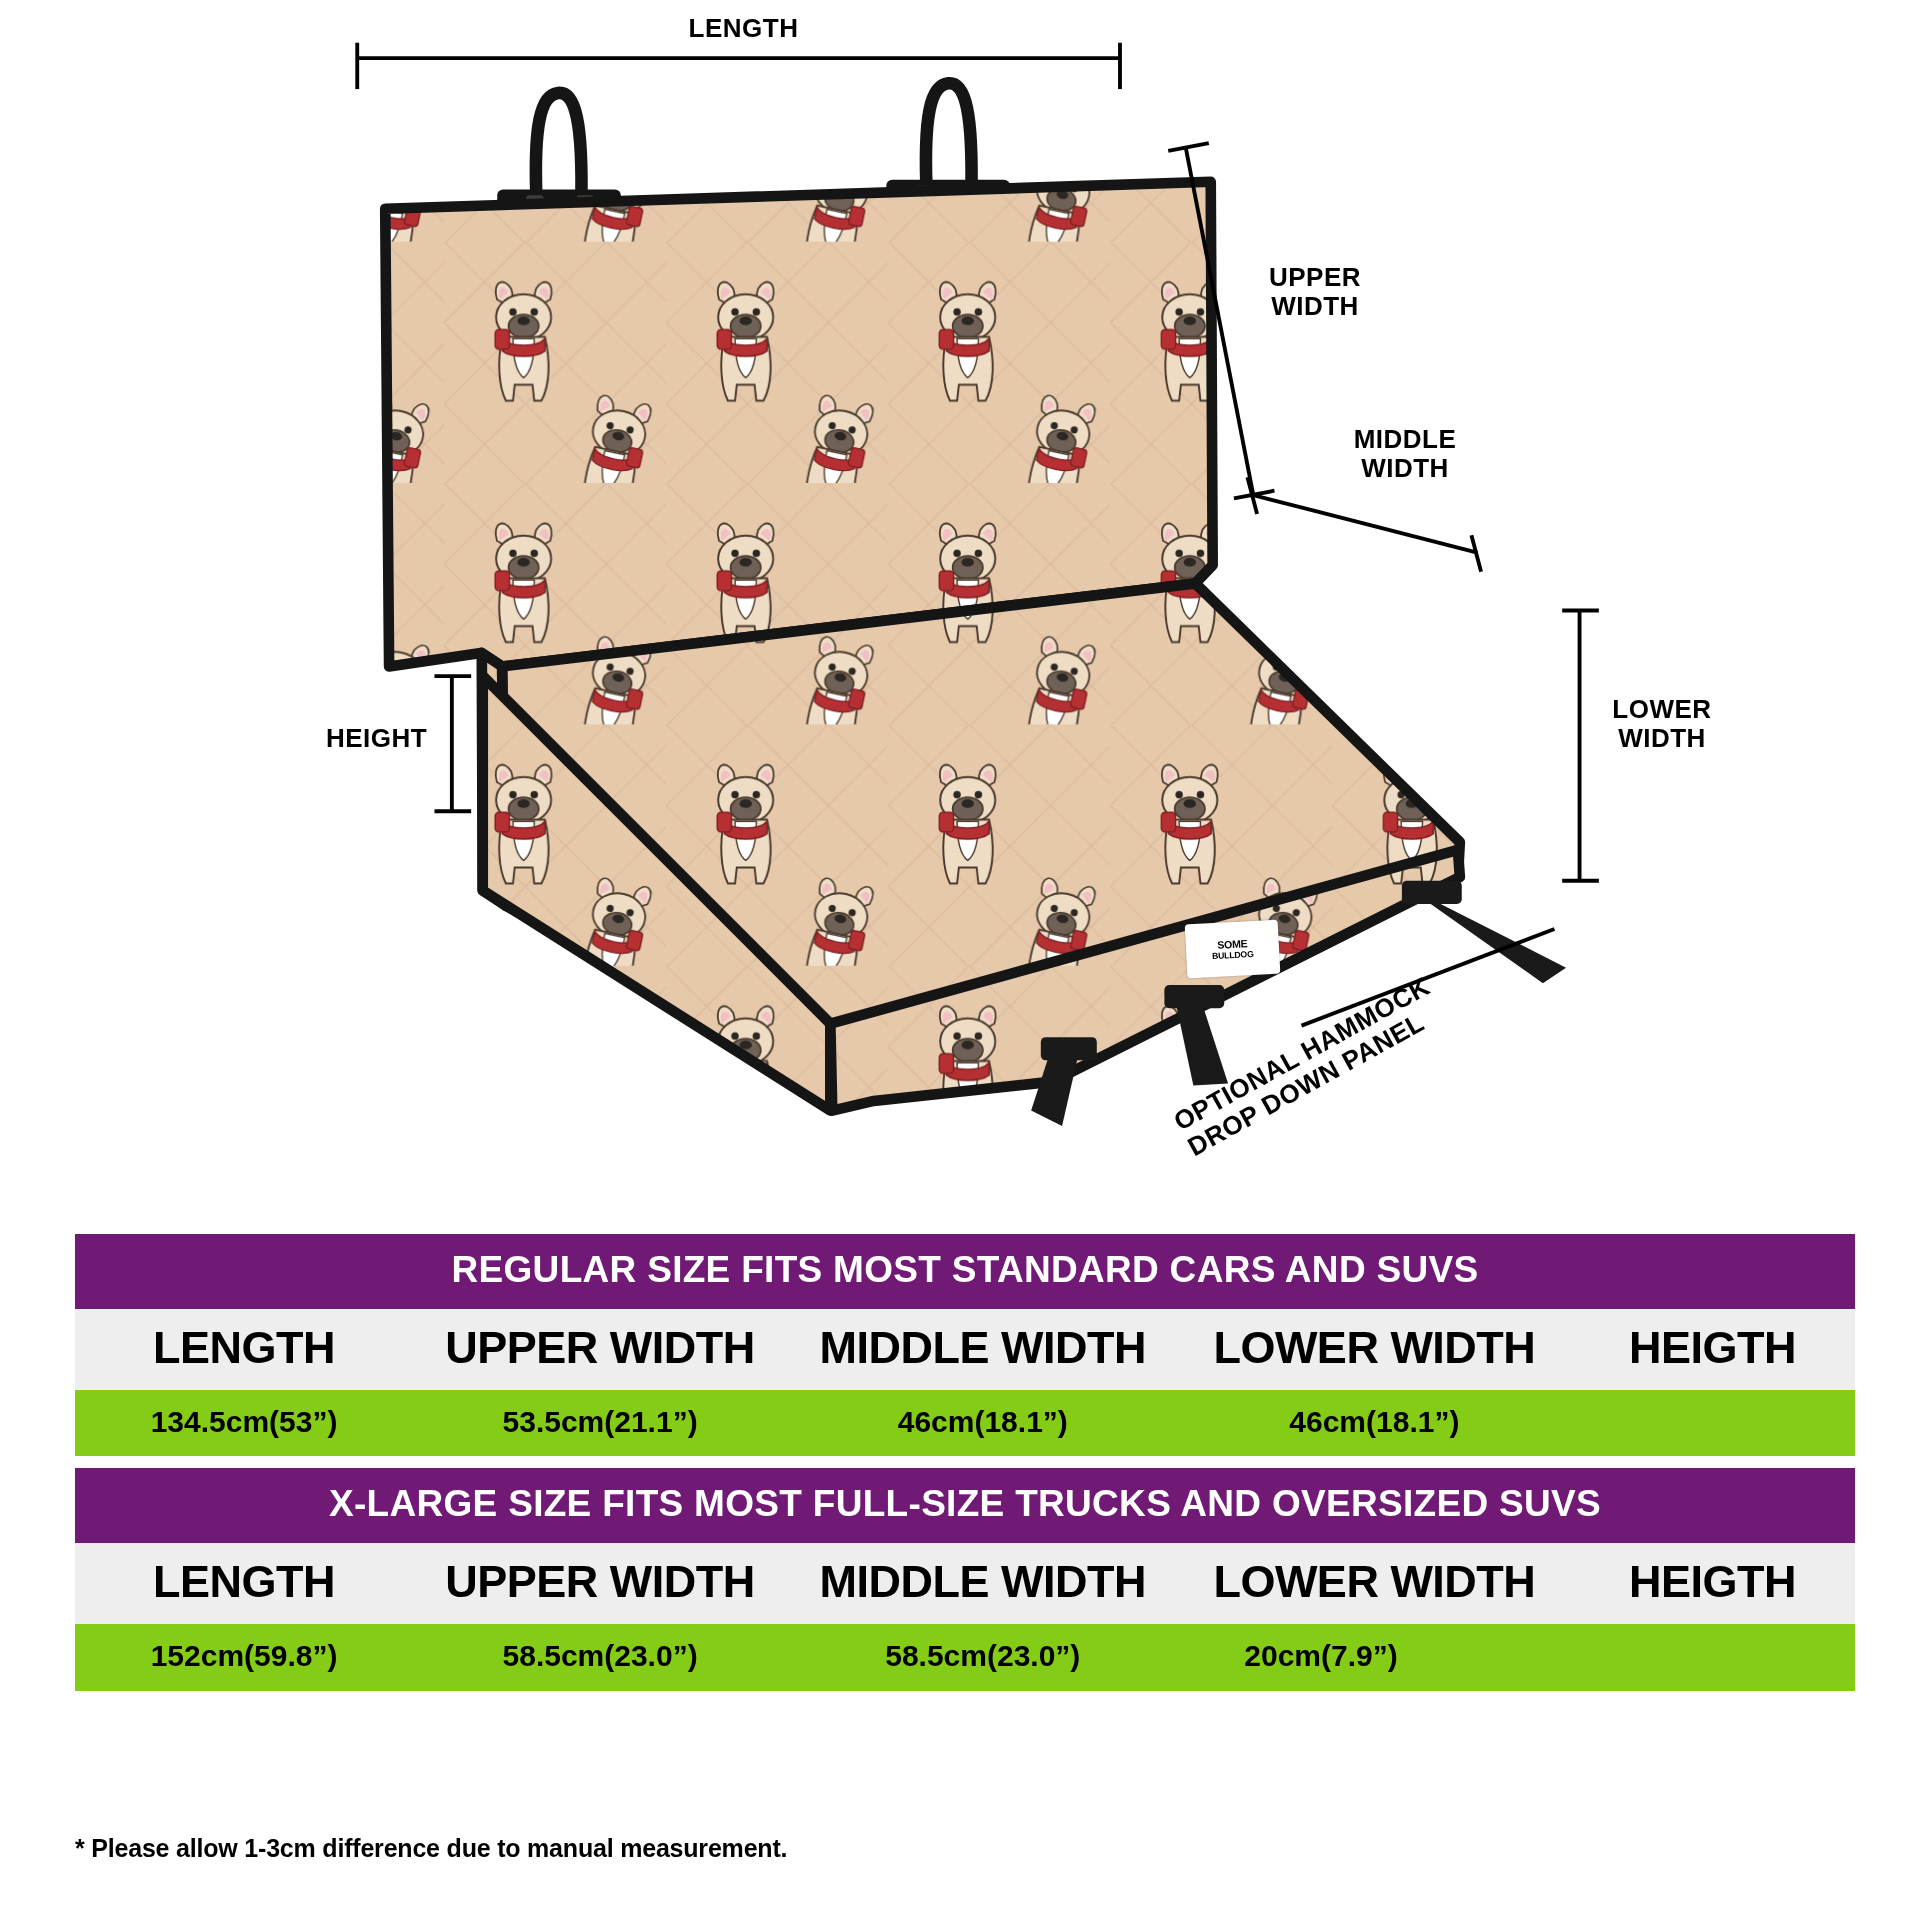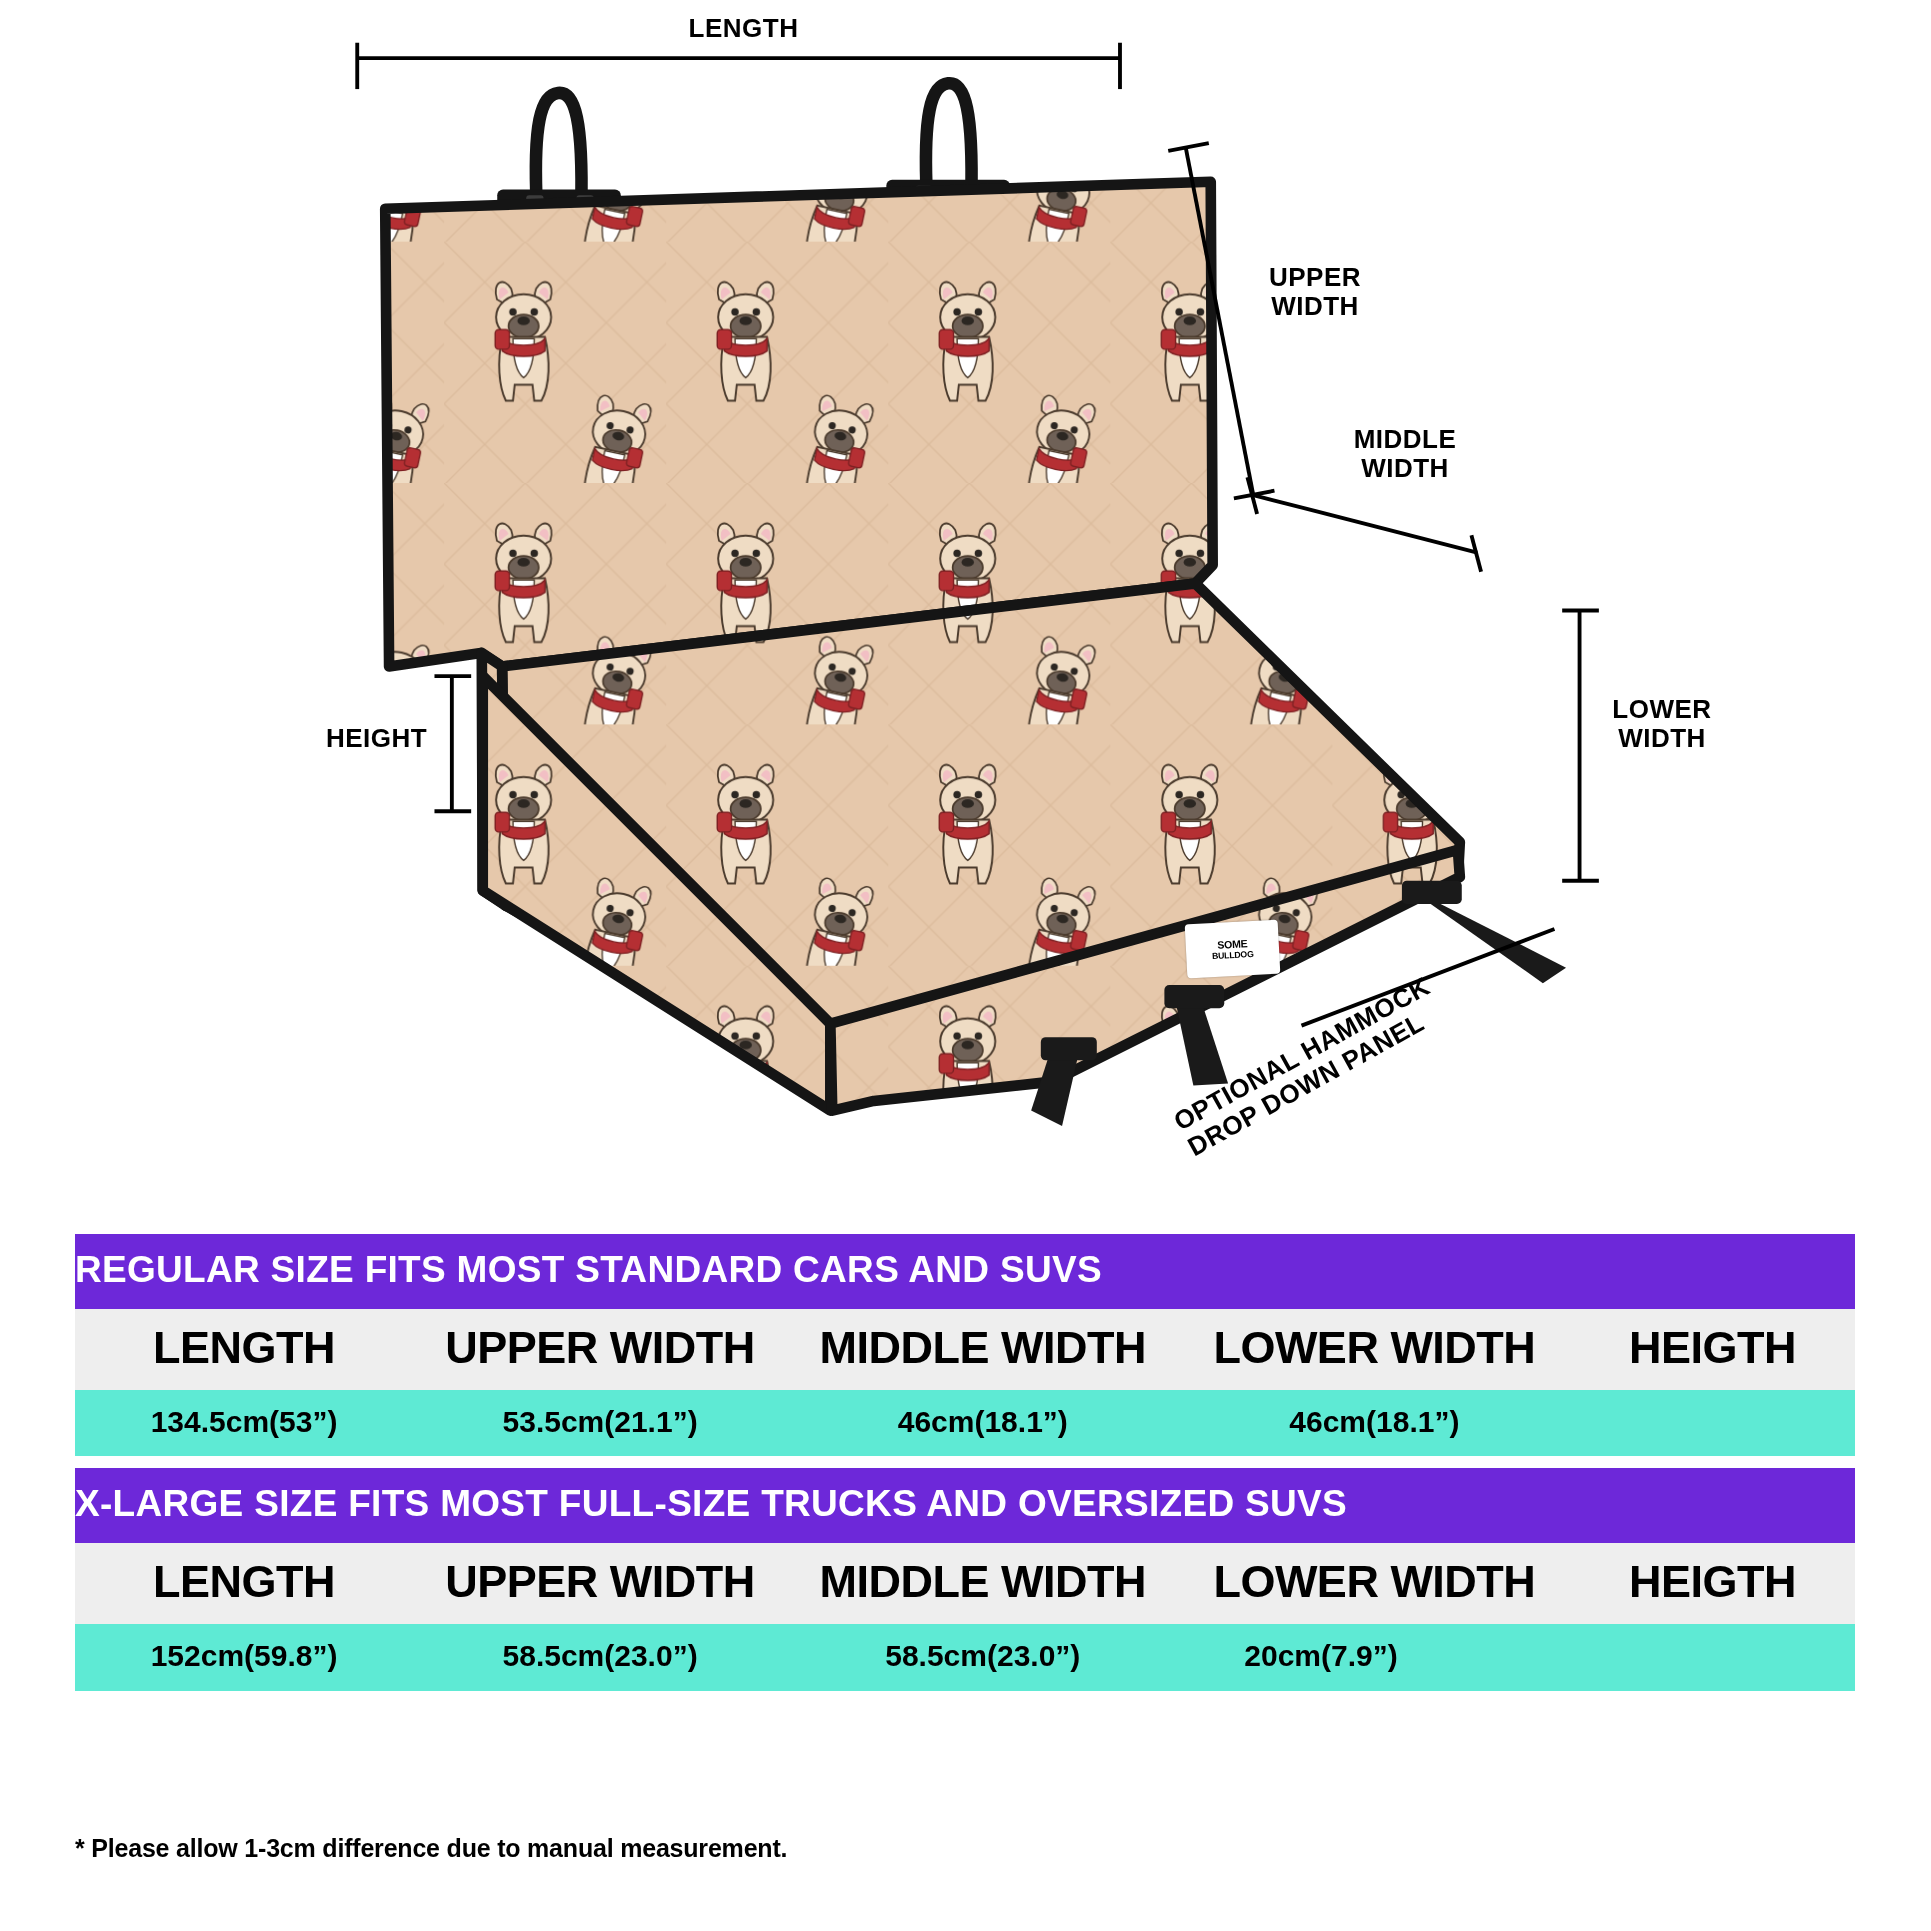--- a/index.html
+++ b/index.html
@@ -41,37 +41,38 @@
   }
 
   
   #table {
     position: absolute;
     left: 75px;
     top: 1234px;
     width: 1780px;
   }
   .band {
-    background: #6d28d9;
+    background: #701a75;
     color: #fff;
+    text-align: center;
     font-weight: bold;
     font-size: 37px;
     letter-spacing: 0.3px;
     padding: 15.4px 0 17.4px 0;
     font-family: "Liberation Sans Narrow", "Liberation Sans", sans-serif;
   }
   .hdr-row, .val-row {
     display: flex;
     align-items: center;
   }
   .hdr-row {
     background: #eeeeee;
   }
   .val-row {
-    background: #5eead4;
+    background: #84cc16;
   }
   .hdr-row > div {
     text-align: center;
     font-weight: bold;
     font-size: 45px;
     padding: 13.5px 0 15.4px 0;
     letter-spacing: -0.5px;
   }
   .val-row > div {
     text-align: center;

